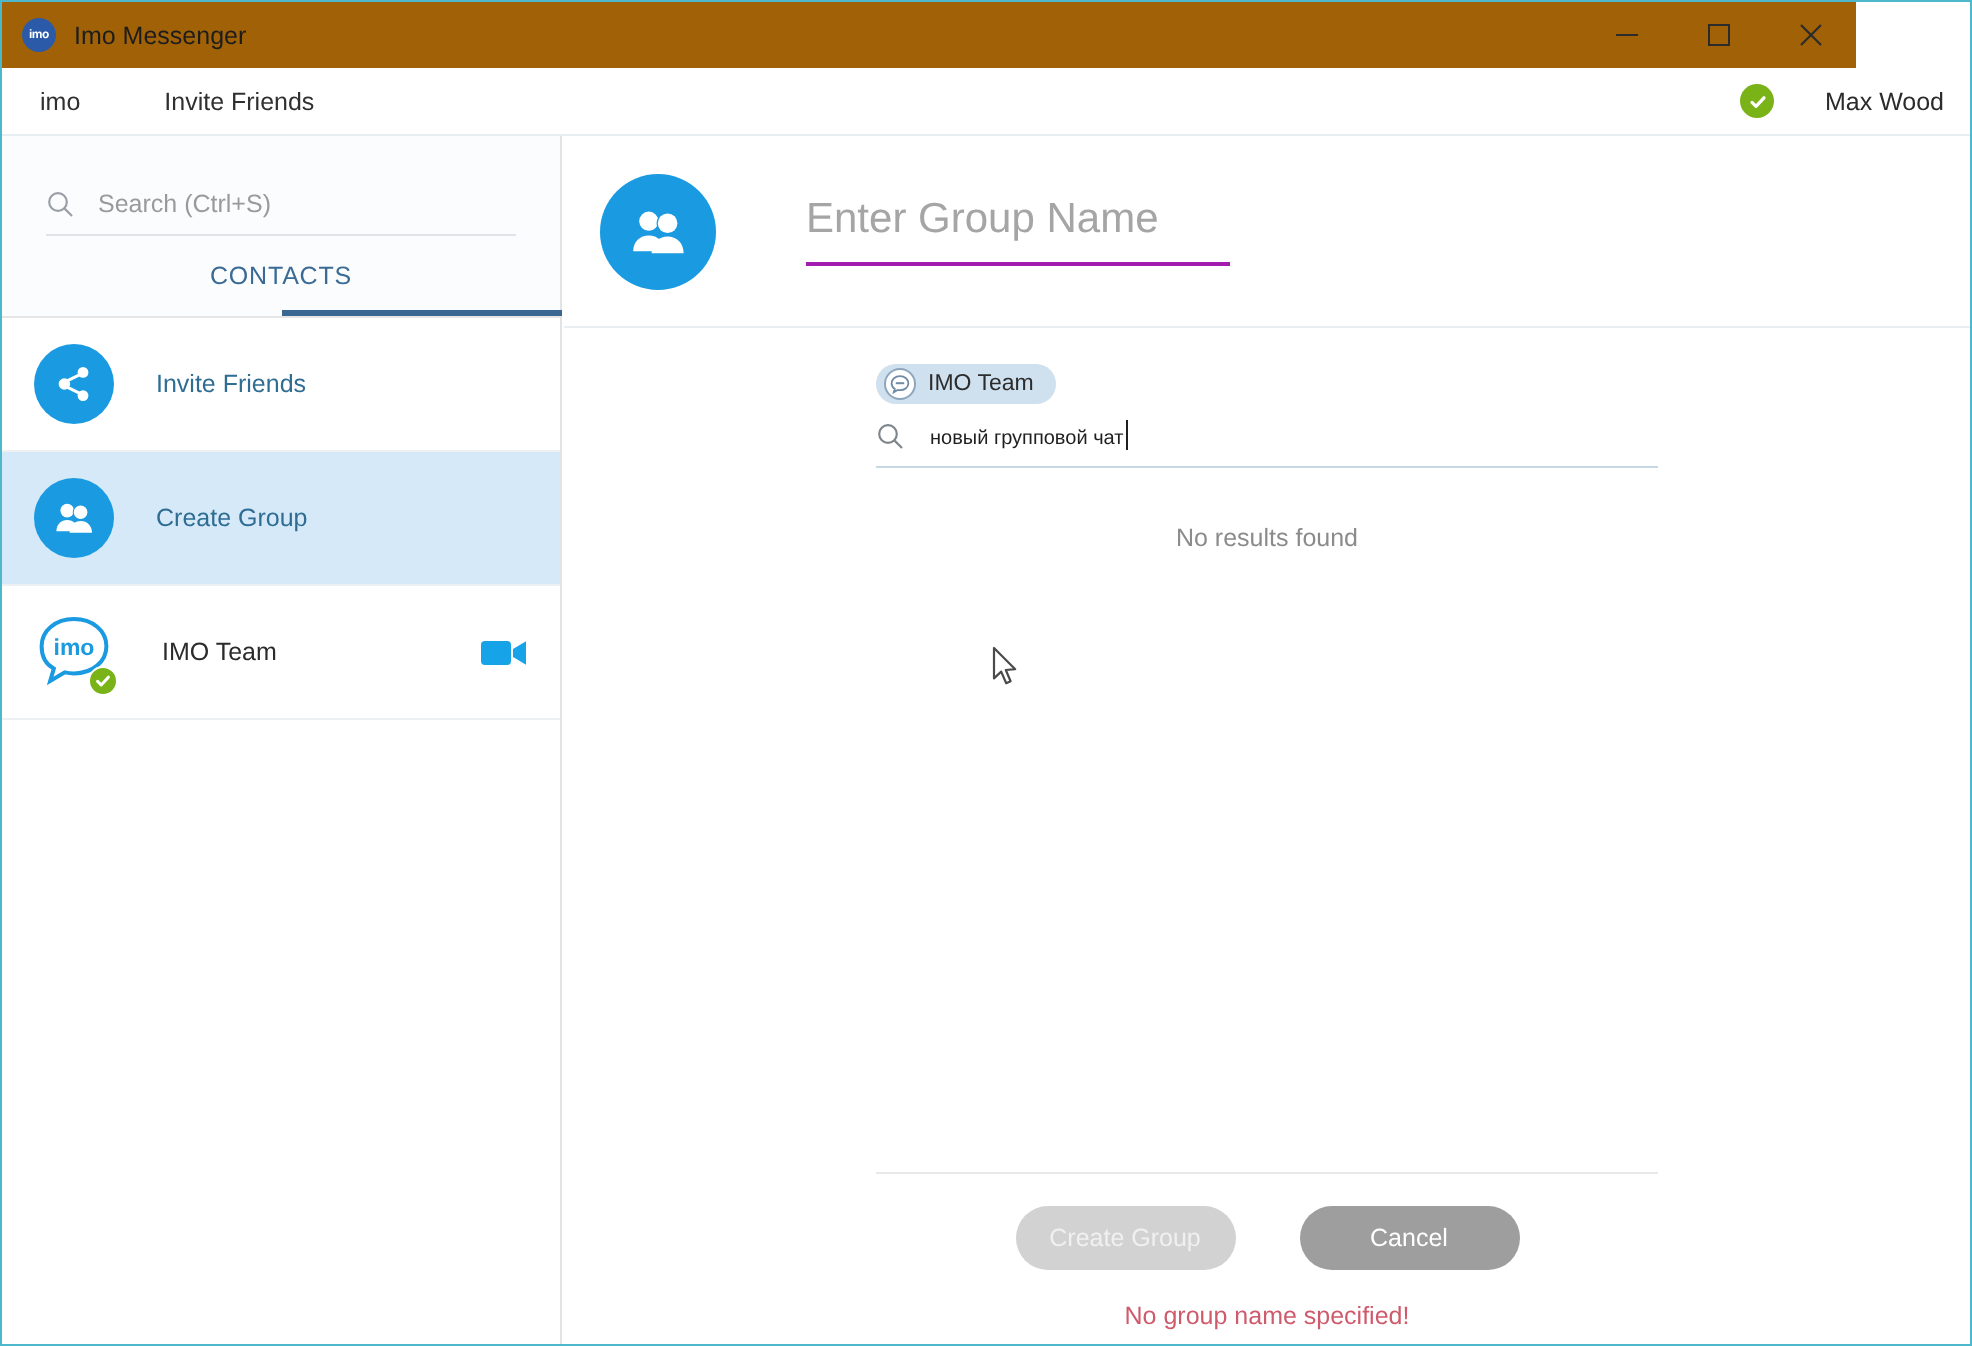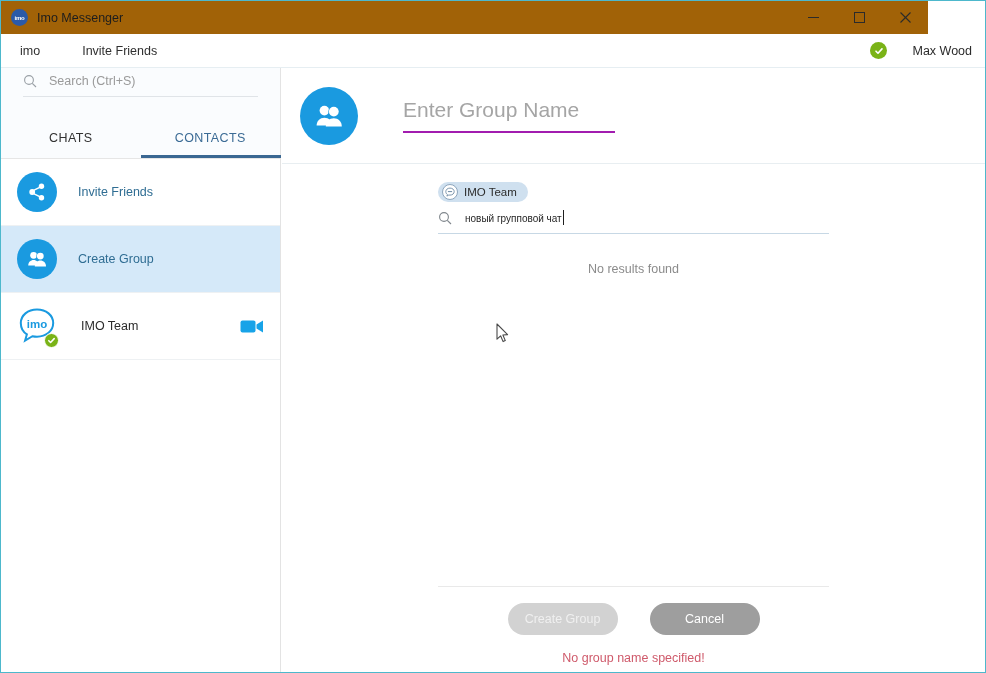--- a/index.html
+++ b/index.html
@@ -75,21 +75,21 @@
   
   .sidebar {
     position: absolute; top: 67px; left: 0;
     width: 280px; height: 605px;
     background: #ffffff;
     border-right: 1px solid #e3e3e3;
   }
   .search-area {
     height: 50px;
     background: #fafcfe;
-    display: flex; align-items: flex-start;
+    display: flex; align-items: flex-end;
     padding: 0 22px;
   }
   .search-row {
     display: flex; align-items: center; gap: 12px;
     width: 100%;
     border-bottom: 1px solid #e0e4e8;
     padding-bottom: 8px; margin-top: 6px;
   }
   .search-row .mag { color: #9aa0a6; display: flex; }
   .search-placeholder {
@@ -305,21 +305,20 @@
           <svg width="14" height="14" viewBox="0 0 14 14">
               <circle cx="6" cy="6" r="4.4" fill="none" stroke="currentColor" stroke-width="1.1"></circle>
               <line x1="9.3" y1="9.3" x2="13" y2="13" stroke="currentColor" stroke-width="1.1"></line>
             </svg>
         </span>
         <span class="search-placeholder">Search (Ctrl+S)</span>
       </div>
     </div>
 
     <div class="tabs">
-      <div class="tab">CHATS</div>
       <div class="tab active">CONTACTS</div>
       <div class="tab-underline"></div>
     </div>
 
     <div class="contact-list">
 
       <div class="contact-row">
         <span class="avatar-circle">
           <svg width="22" height="22" viewBox="0 0 22 22">
             <circle cx="15.5" cy="5.2" r="2.7" fill="#ffffff"></circle>

